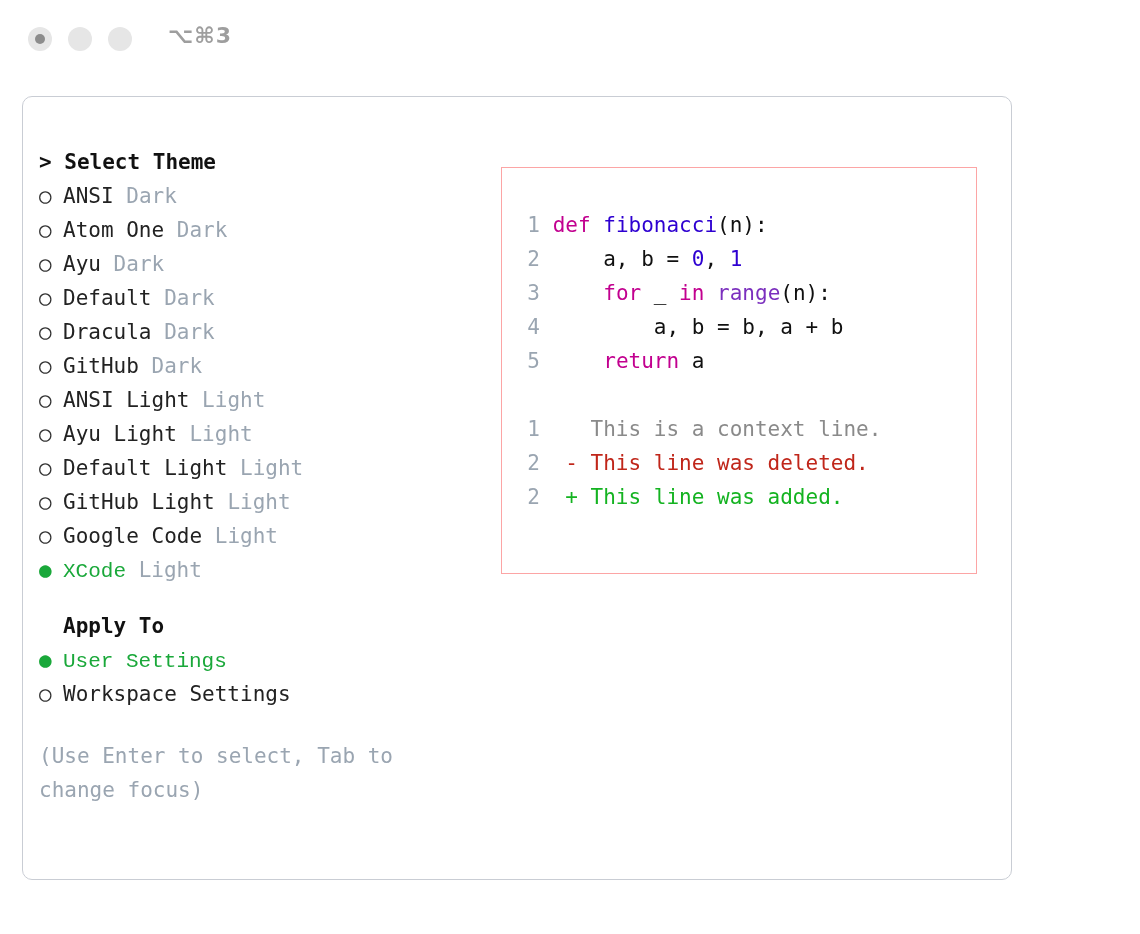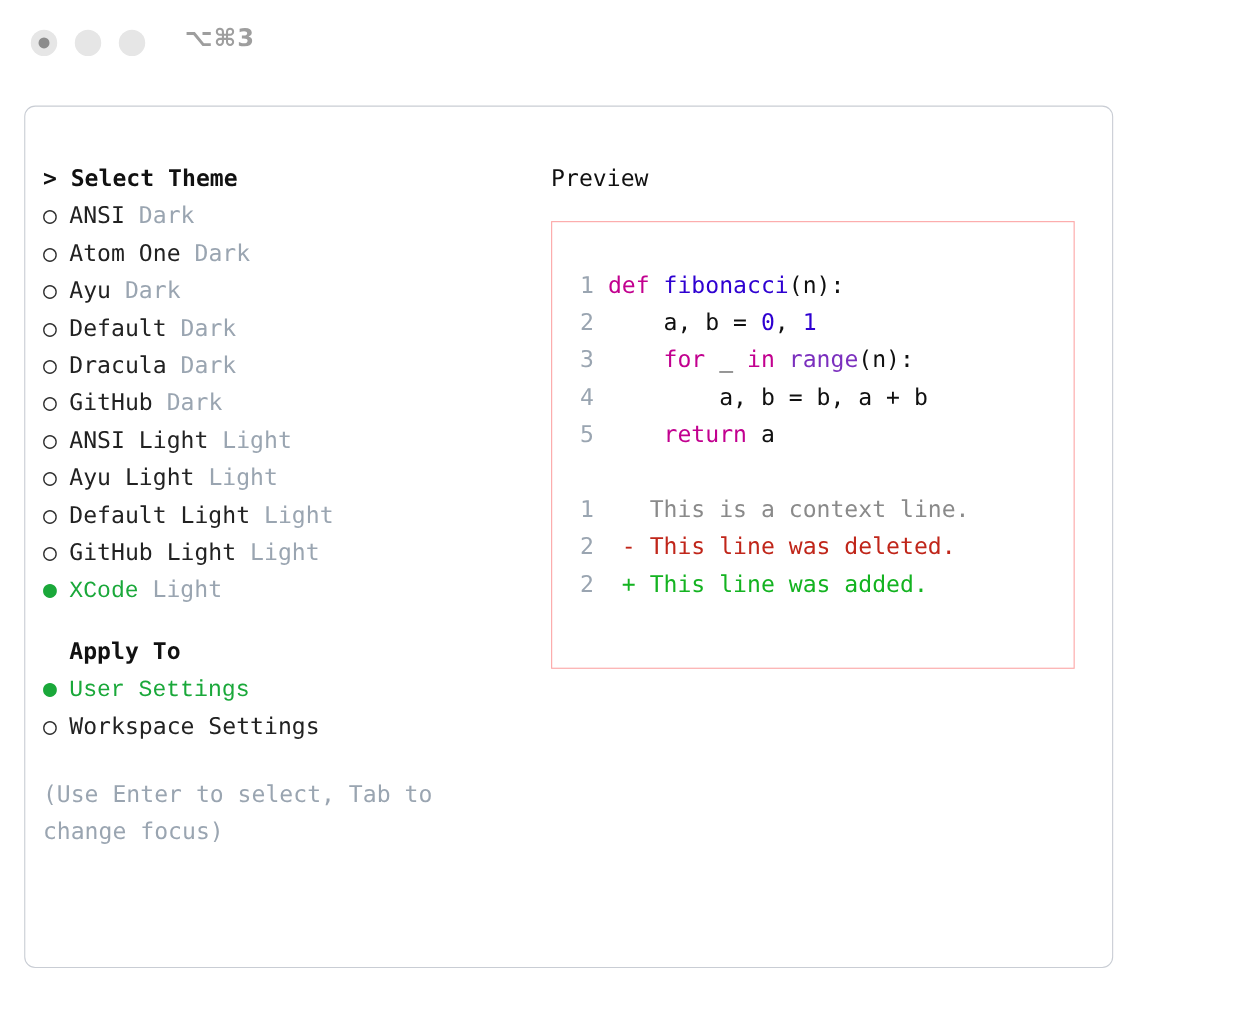--- a/index.html
+++ b/index.html
@@ -187,33 +187,33 @@
           <div class="row"><span class="marker bullet-off">○</span><span>ANSI</span><span> </span><span class="dim">Dark</span></div>
           <div class="row"><span class="marker bullet-off">○</span><span>Atom One</span><span> </span><span class="dim">Dark</span></div>
           <div class="row"><span class="marker bullet-off">○</span><span>Ayu</span><span> </span><span class="dim">Dark</span></div>
           <div class="row"><span class="marker bullet-off">○</span><span>Default</span><span> </span><span class="dim">Dark</span></div>
           <div class="row"><span class="marker bullet-off">○</span><span>Dracula</span><span> </span><span class="dim">Dark</span></div>
           <div class="row"><span class="marker bullet-off">○</span><span>GitHub</span><span> </span><span class="dim">Dark</span></div>
           <div class="row"><span class="marker bullet-off">○</span><span>ANSI Light</span><span> </span><span class="dim">Light</span></div>
           <div class="row"><span class="marker bullet-off">○</span><span>Ayu Light</span><span> </span><span class="dim">Light</span></div>
           <div class="row"><span class="marker bullet-off">○</span><span>Default Light</span><span> </span><span class="dim">Light</span></div>
           <div class="row"><span class="marker bullet-off">○</span><span>GitHub Light</span><span> </span><span class="dim">Light</span></div>
+          <div class="row"><span class="marker bullet-off">○</span><span>Google Code</span><span> </span><span class="dim">Light</span></div>
           <div class="row"><span class="marker bullet-on">●</span><span class="sel">XCode</span><span> </span><span class="dim">Light</span></div>
         </div>
       <div class="spacer-sm"></div>
       <div class="row heading" style="padding-left:24px;">Apply To</div>
       <div id="apply-list">
           <div class="row"><span class="marker bullet-on">●</span><span class="sel">User Settings</span></div>
           <div class="row"><span class="marker bullet-off">○</span><span>Workspace Settings</span></div>
         </div>
       <div class="spacer-sm"></div>
       <div id="hint">(Use Enter to select, Tab to change focus)</div>
     </div>
 
     <div id="rightcol">
-      <div id="preview-title">Preview</div>
       <div id="preview-box">
         <div id="code"><div class="cline"><span class="ln">1</span><span> </span><span class="tok-kw">def </span><span class="tok-fn">fibonacci</span><span class="tok-txt">(n):</span></div><div class="cline"><span class="ln">2</span><span> </span><span class="tok-txt">    a, b = </span><span class="tok-num">0</span><span class="tok-txt">, </span><span class="tok-num">1</span></div><div class="cline"><span class="ln">3</span><span> </span><span class="tok-txt">    </span><span class="tok-kw">for</span><span class="tok-txt"> _ </span><span class="tok-kw">in</span><span class="tok-txt"> </span><span class="tok-call">range</span><span class="tok-txt">(n):</span></div><div class="cline"><span class="ln">4</span><span> </span><span class="tok-txt">        a, b = b, a + b</span></div><div class="cline"><span class="ln">5</span><span> </span><span class="tok-txt">    </span><span class="tok-kw">return</span><span class="tok-txt"> a</span></div><div class="blankline"></div><div class="cline"><span class="ln">1</span><span> </span><span class="tok-ctx">   This is a context line.</span></div><div class="cline"><span class="ln">2</span><span> </span><span class="tok-del"> - This line was deleted.</span></div><div class="cline"><span class="ln">2</span><span> </span><span class="tok-add"> + This line was added.</span></div></div>
       </div>
     </div>
 
   </div>
 </div>
 
 </body></html>

